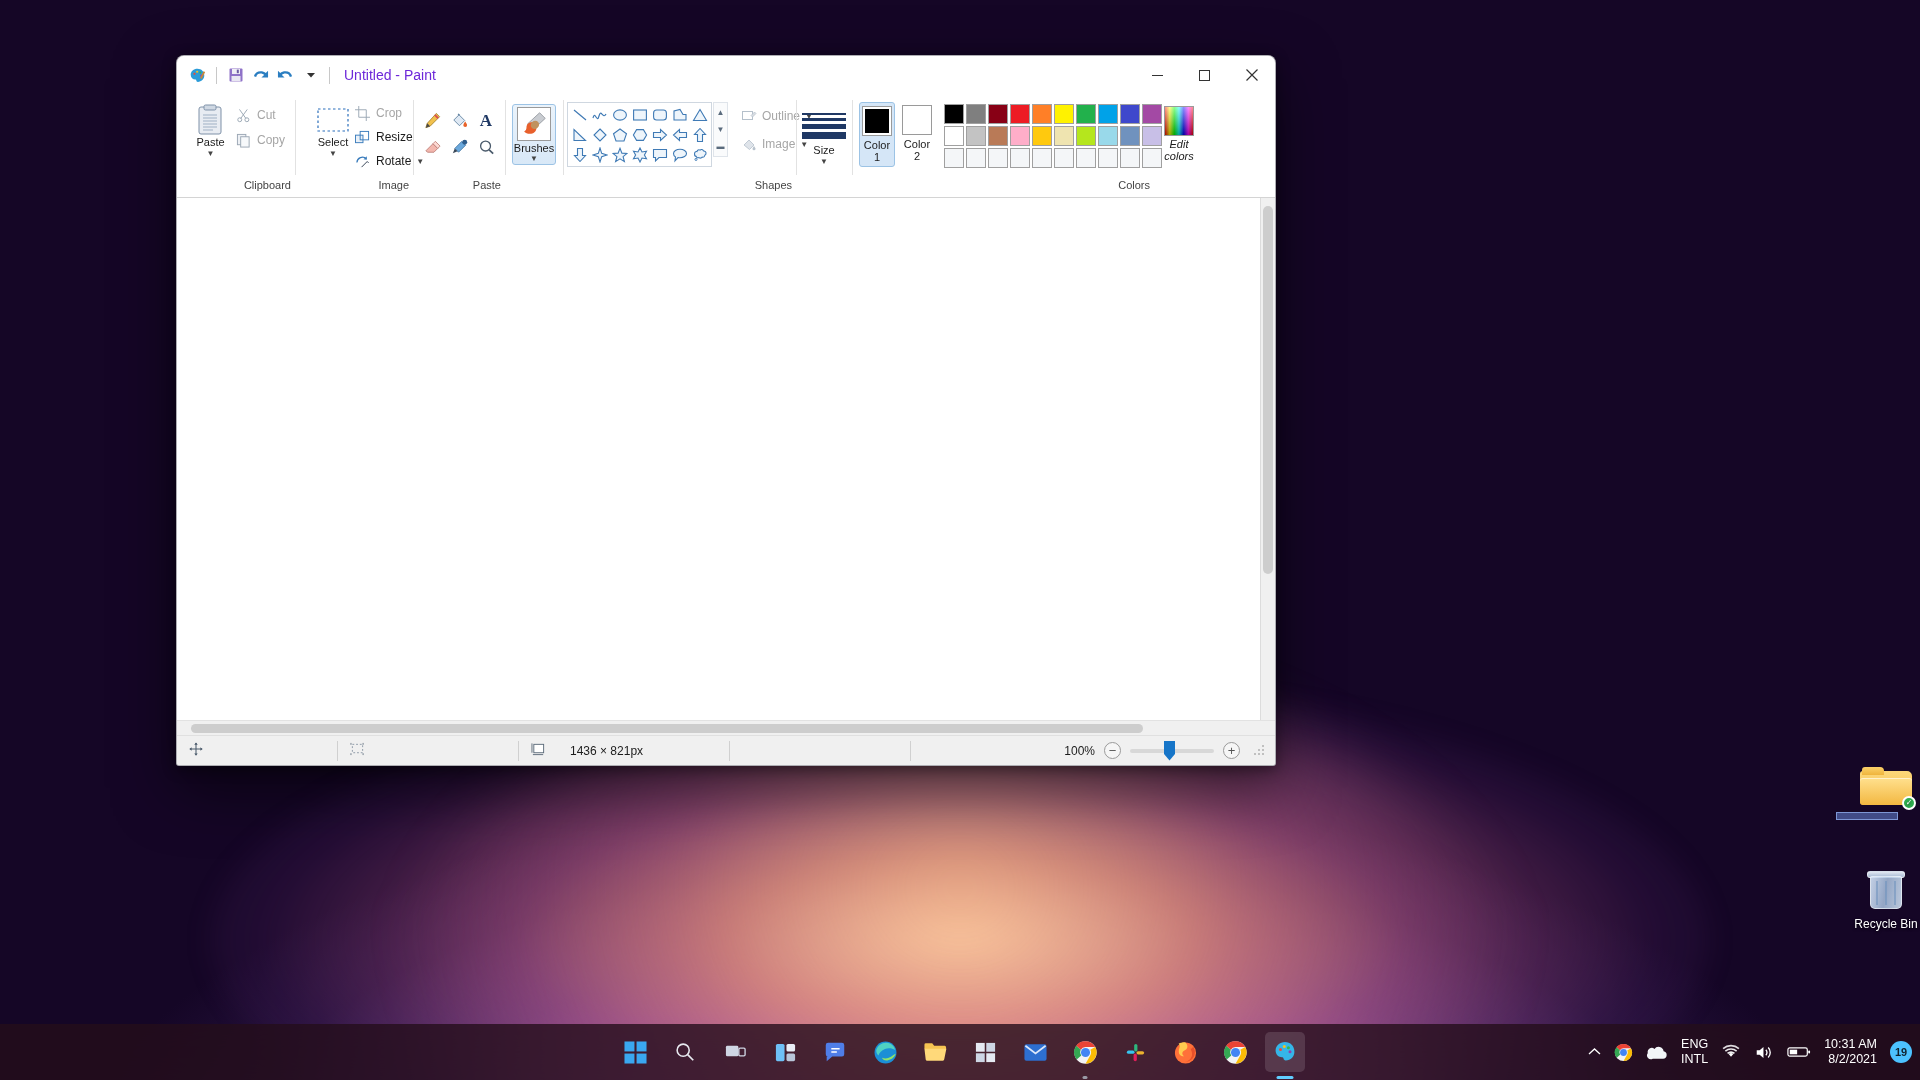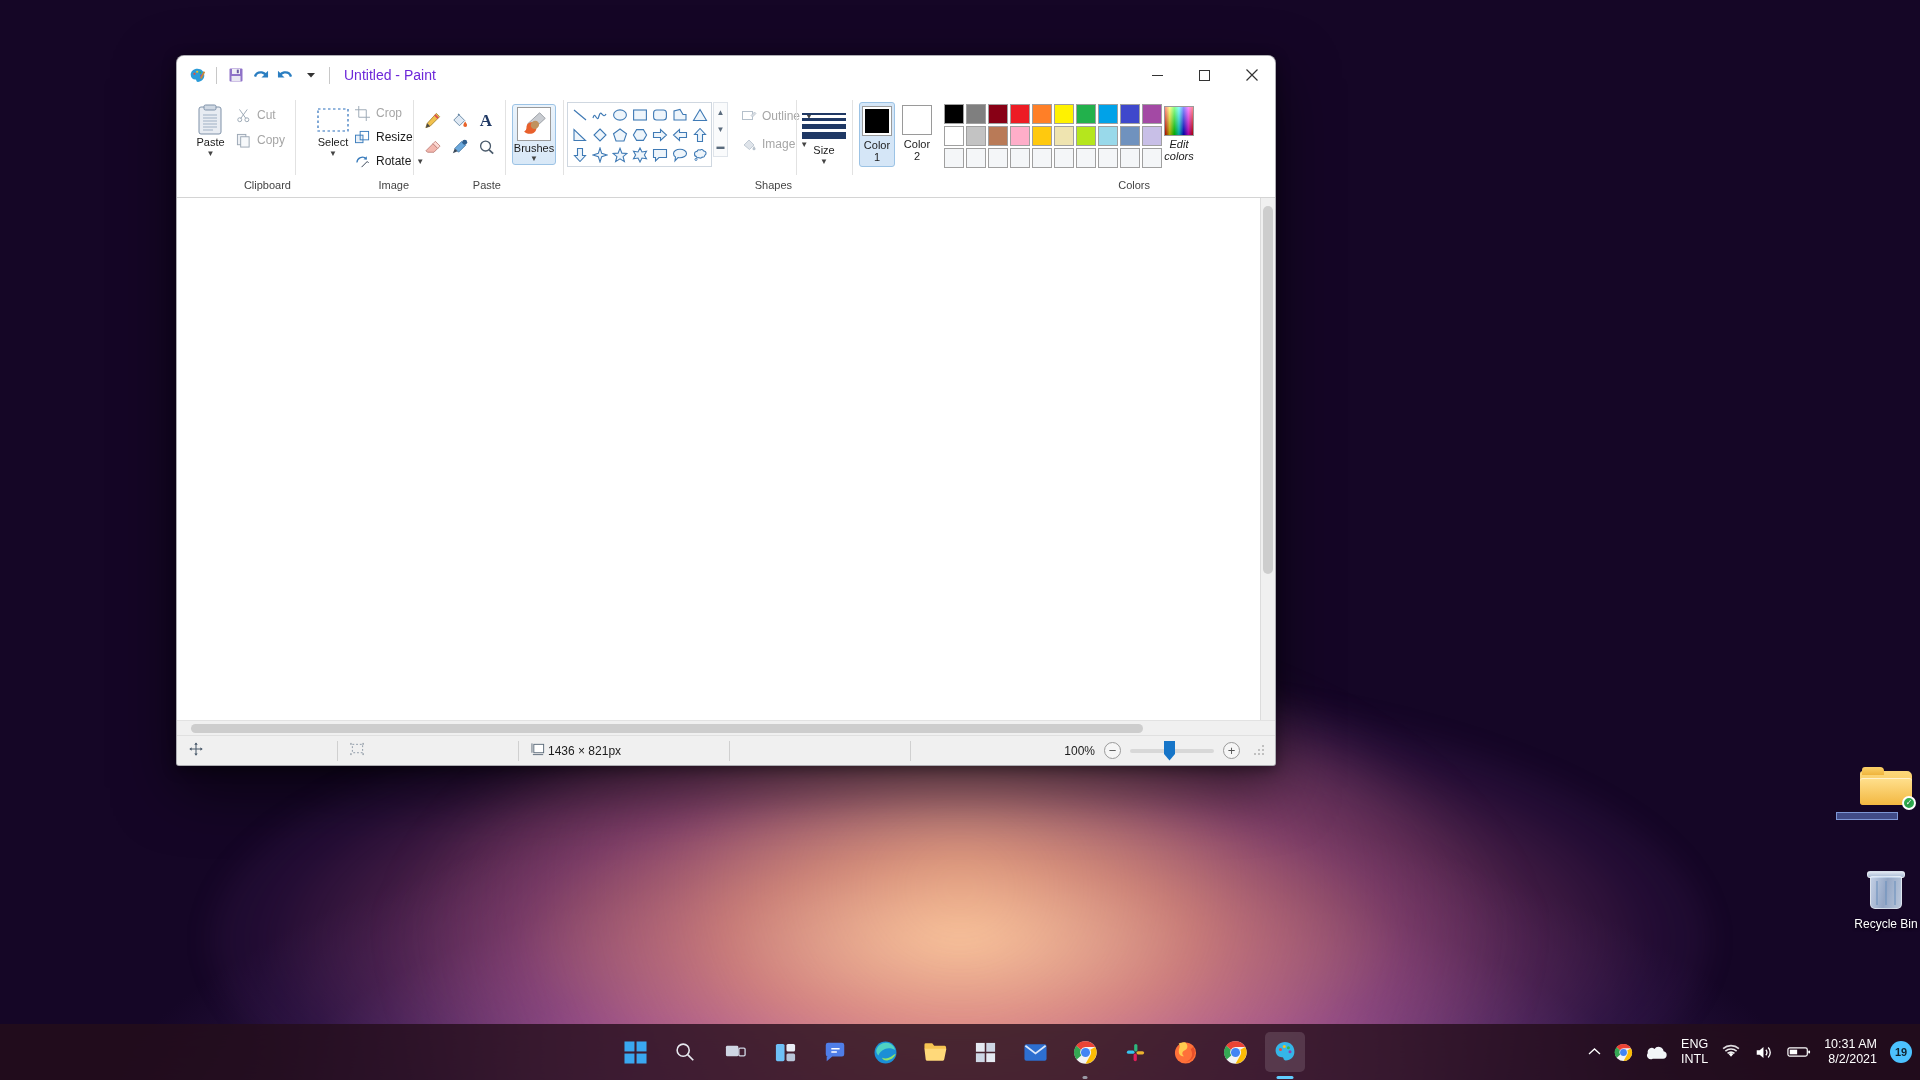--- a/index.html
+++ b/index.html
@@ -211,21 +211,21 @@
   }
   .vthumb { position: absolute; left: 2px; right: 2px; top: 8px; height: 368px; background: #cdcdcd; border-radius: 5px; }
   .hscroll-row { height: 15px; background: #f0f0f0; display: flex; align-items: center; flex: none; border-top: 1px solid #e2e2e2;}
   .hthumb { margin-left: 14px; height: 9px; width: 952px; background: #cdcdcd; border-radius: 5px; }
 
   
   .statusbar {
     height: 30px; background: #f0f0f0; display: flex; align-items: center;
     font-size: 12px; color: #1c1c1c; flex: none; border-top: 1px solid #e0e0e0;
   }
-  .sb-cell { display: flex; align-items: center; gap: 2px; height: 30px; padding: 0 12px; }
+  .sb-cell { display: flex; align-items: center; gap: 24px; height: 30px; padding: 0 12px; }
   .sb-div { width: 1px; height: 20px; background: #d0d0d0; }
   .zoom-wrap { margin-left: auto; display: flex; align-items: center; gap: 9px; padding-right: 8px; }
   .zbtn {
     width: 17px; height: 17px; border-radius: 50%; border: 1px solid #9a9a9a; color: #555;
     display: flex; align-items: center; justify-content: center; font-size: 13px; line-height: 1;
     background: #f6f6f6;
   }
   .ztrack { width: 84px; height: 4px; background: #d8d8d8; border-radius: 2px; position: relative; }
   .zthumb {
     position: absolute; left: 34px; top: -8px; width: 11px; height: 20px; background: #1675c8;

